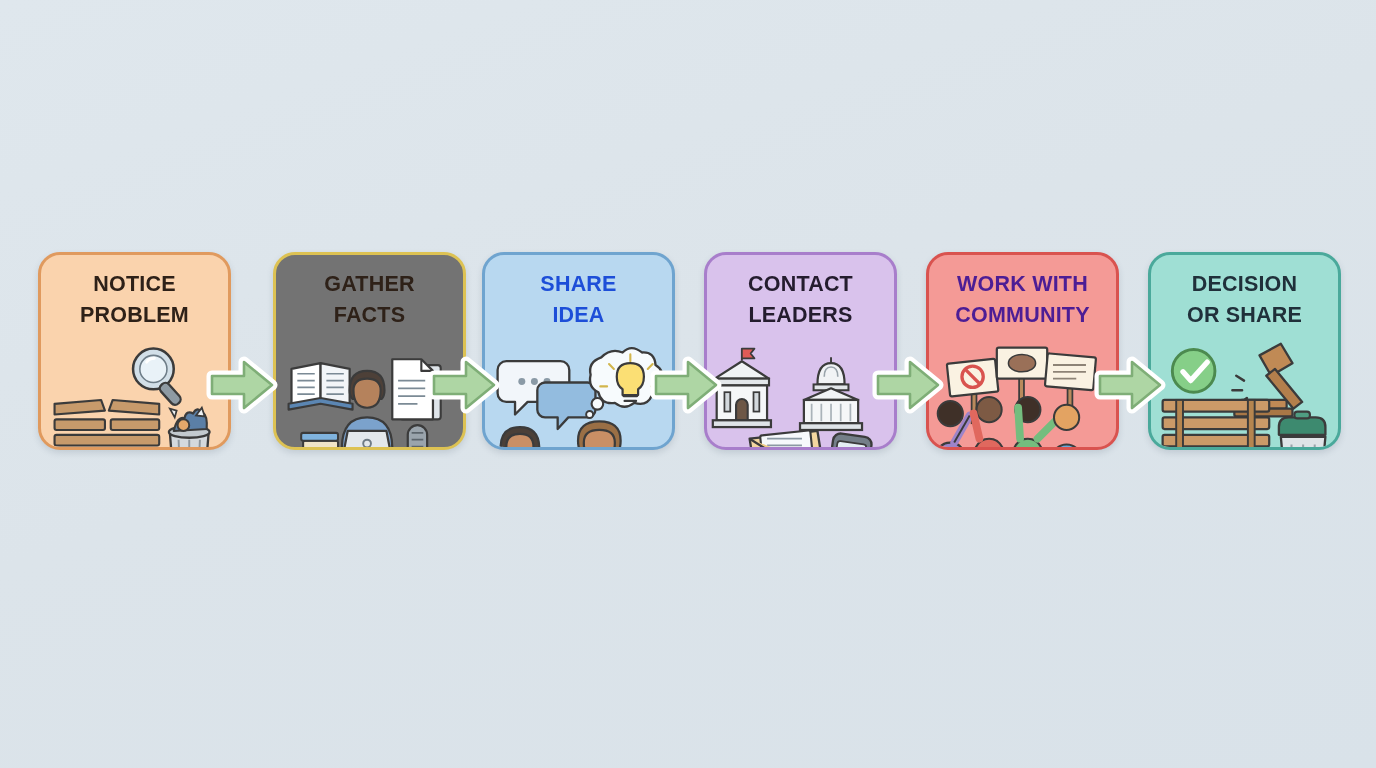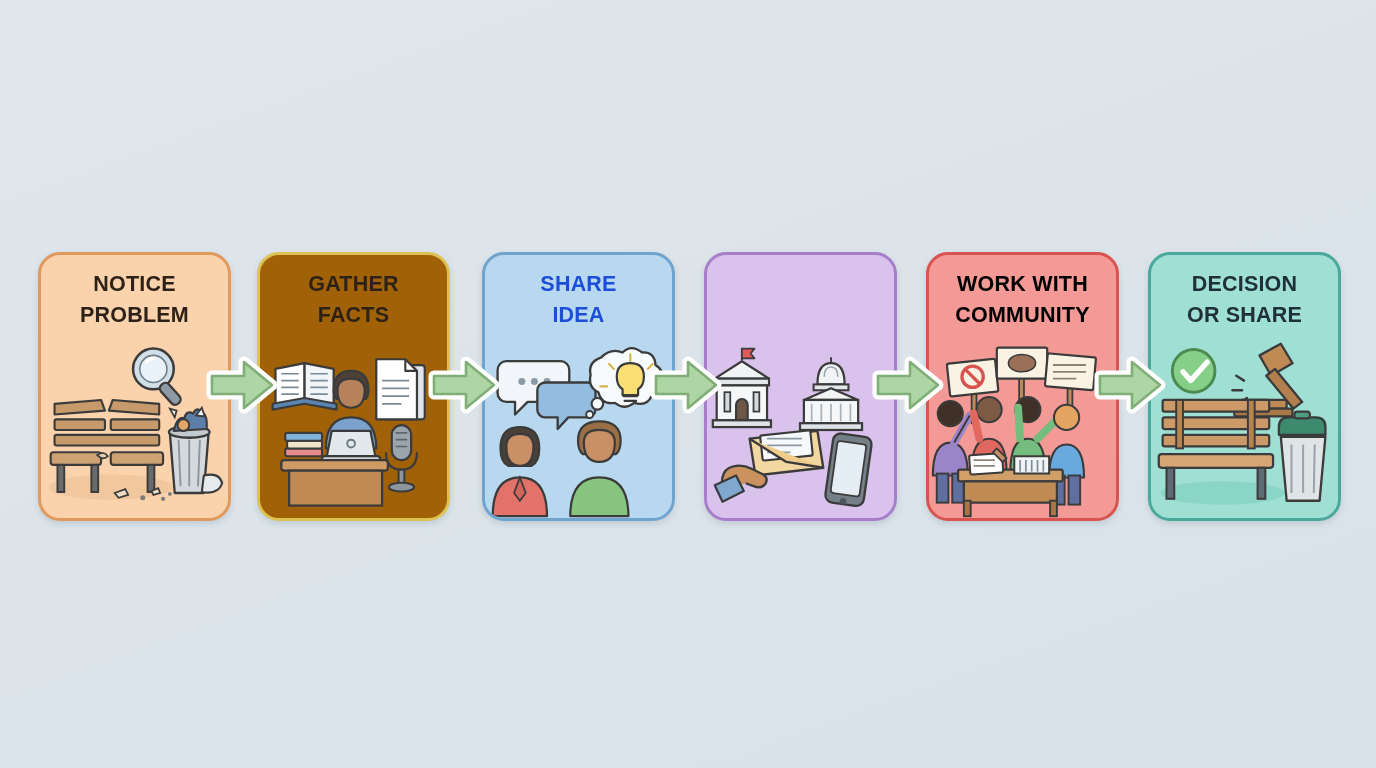--- a/index.html
+++ b/index.html
@@ -30,21 +30,21 @@
     left: 0;
     top: 252px;
     width: 1376px;
     height: 270px;
   }
 
   .card {
     position: absolute;
     top: 0;
     width: 193px;
-    height: 269px;
+    height: 198px;
     border-radius: 22px;
     border-width: 3px;
     border-style: solid;
     box-shadow: 0 3px 6px rgba(80,95,110,0.18);
     overflow: hidden;
   }
 
   .card-title {
     position: absolute;
     left: 0; right: 0;
@@ -126,21 +126,21 @@
             <path d="M76 158 l11 -4 l3 6 l-10 3 Z" fill="#eddcc5" stroke="#3b3b3b" stroke-width="1.8"></path>
             <path d="M114 156 l7 -3 l2 5 l-7 2 Z" fill="#eddcc5" stroke="#3b3b3b" stroke-width="1.8"></path>
             <circle cx="105" cy="163" r="2.6" fill="#7d7d7d"></circle>
             <circle cx="126" cy="164" r="2.2" fill="#7d7d7d"></circle>
             <circle cx="133" cy="159" r="2" fill="#7d7d7d"></circle>
           </g>
         </svg>
       </div>
     </div>
 
-    <div class="card" style="left:257px; background:#a16207; border-color:#ddc253;">
+    <div class="card" style="left:273px; background:#737373; border-color:#ddc253;">
       <div class="card-title" style="color:#2e2118;">GATHER
 FACTS</div>
       <div class="card-art">
         <svg viewBox="0 0 193 185">
 
           <g>
             <path d="M16 30 L46 24 L46 62 L16 68 Z" fill="#ffffff" stroke="#3b3b3b" stroke-width="2.3" stroke-linejoin="round"></path>
             <path d="M46 24 L76 30 L76 68 L46 62 Z" fill="#f2f5f8" stroke="#3b3b3b" stroke-width="2.3" stroke-linejoin="round"></path>
             <path d="M22 35 h18 M22 42 h18 M22 49 h18 M22 56 h18" stroke="#7b8a95" stroke-width="1.7"></path>
             <path d="M52 35 h18 M52 42 h18 M52 49 h18 M52 56 h18" stroke="#7b8a95" stroke-width="1.7"></path>
@@ -224,20 +224,22 @@
           <g>
             <path d="M96 104 q0 -20 22 -20 q22 0 22 20 q0 10 -5 14 h-34 q-5 -4 -5 -14 Z" fill="#9a6f45" stroke="#3b3b3b" stroke-width="2.3" stroke-linejoin="round"></path>
             <path d="M102 106 q0 20 16 20 q16 0 16 -20 q0 -13 -16 -13 q-16 0 -16 13 Z" fill="#c98f65" stroke="#3b3b3b" stroke-width="2.3"></path>
             <path d="M88 182 q0 -40 30 -40 q30 0 30 40 Z" fill="#87c47e" stroke="#3b3b3b" stroke-width="2.3" stroke-linejoin="round"></path>
           </g>
         </svg>
       </div>
     </div>
 
     <div class="card" style="left:704px; background:#d9c2ec; border-color:#a87ecb;">
+      <div class="card-title" style="color:#241c2e;">CONTACT
+LEADERS</div>
       <div class="card-art">
         <svg viewBox="0 0 193 185">
 
           <g>
             <path d="M36 9 v12" stroke="#3b3b3b" stroke-width="2"></path>
             <path d="M36 9 h13 l-4 5 l4 5 h-13 Z" fill="#e05b57" stroke="#3b3b3b" stroke-width="1.8" stroke-linejoin="round"></path>
             <path d="M8 40 L36 22 L64 40 Z" fill="#f1f3f5" stroke="#3b3b3b" stroke-width="2.3" stroke-linejoin="round"></path>
             <rect x="8" y="40" width="56" height="7" fill="#e3e7ea" stroke="#3b3b3b" stroke-width="2.2"></rect>
             <rect x="10" y="47" width="52" height="36" fill="#f5f7f8" stroke="#3b3b3b" stroke-width="2.3"></rect>
             <rect x="18" y="54" width="6" height="20" fill="#d3d9dd" stroke="#3b3b3b" stroke-width="1.8"></rect>
@@ -269,21 +271,21 @@
           <g>
             <rect x="126" y="98" width="40" height="72" rx="8" fill="#747f88" stroke="#3b3b3b" stroke-width="2.4" transform="rotate(8 146 134)"></rect>
             <rect x="131" y="106" width="30" height="54" rx="3" fill="#e4eef4" stroke="#3b3b3b" stroke-width="1.8" transform="rotate(8 146 133)"></rect>
             <circle cx="145" cy="167" r="3.4" fill="#4d565d" transform="rotate(8 146 134)"></circle>
           </g>
         </svg>
       </div>
     </div>
 
     <div class="card" style="left:926px; background:#f49a96; border-color:#d9534f;">
-      <div class="card-title" style="color:#000000;">WORK WITH
+      <div class="card-title" style="color:#4c1d95;">WORK WITH
 COMMUNITY</div>
       <div class="card-art">
         <svg viewBox="0 0 193 185">
 
           <g>
             <rect x="44" y="56" width="5" height="30" fill="#b98a5c" stroke="#3b3b3b" stroke-width="1.8"></rect>
             <rect x="20" y="22" width="50" height="34" rx="2" fill="#faf2e2" stroke="#3b3b3b" stroke-width="2.3" transform="rotate(-6 45 39)"></rect>
             <circle cx="45" cy="38" r="11" fill="none" stroke="#d9534f" stroke-width="3.4"></circle>
             <path d="M38 31 l14 14" stroke="#d9534f" stroke-width="3.4"></path>
           </g>

